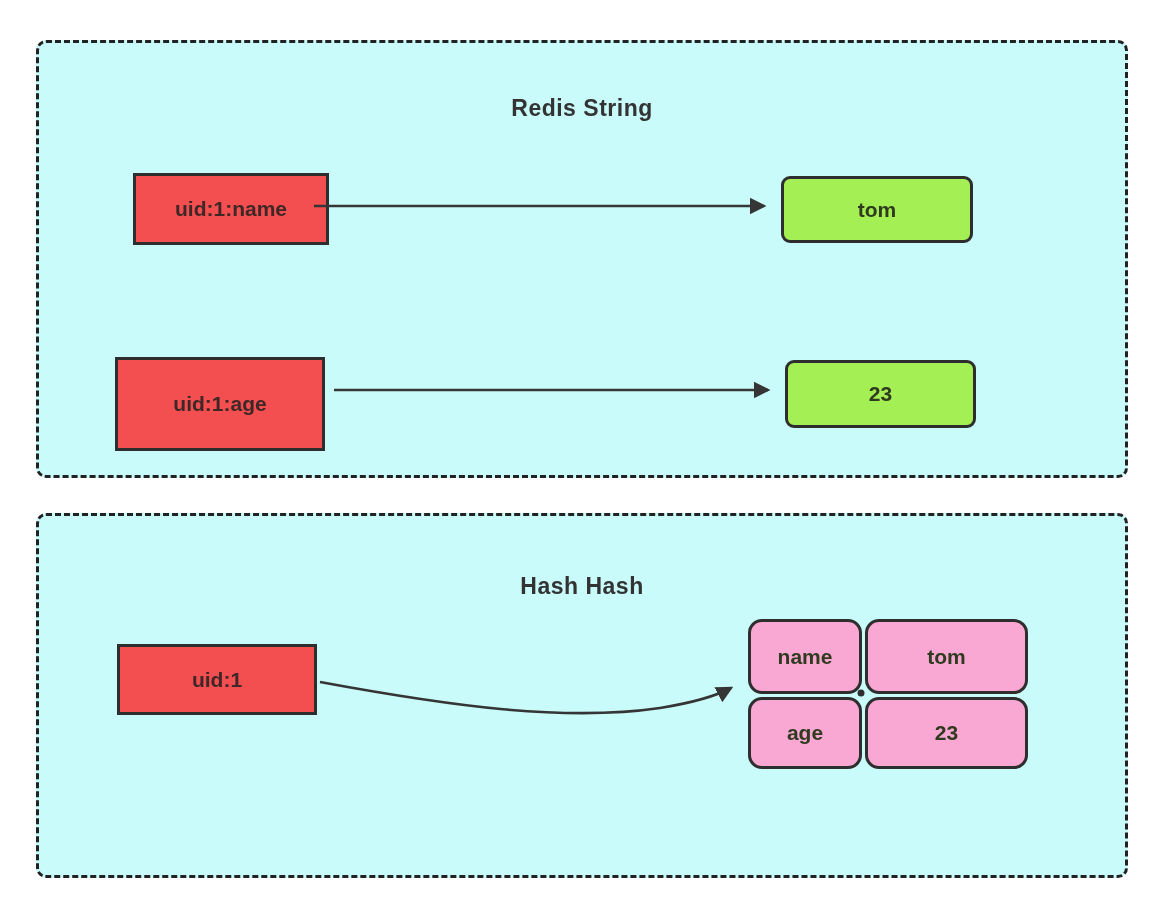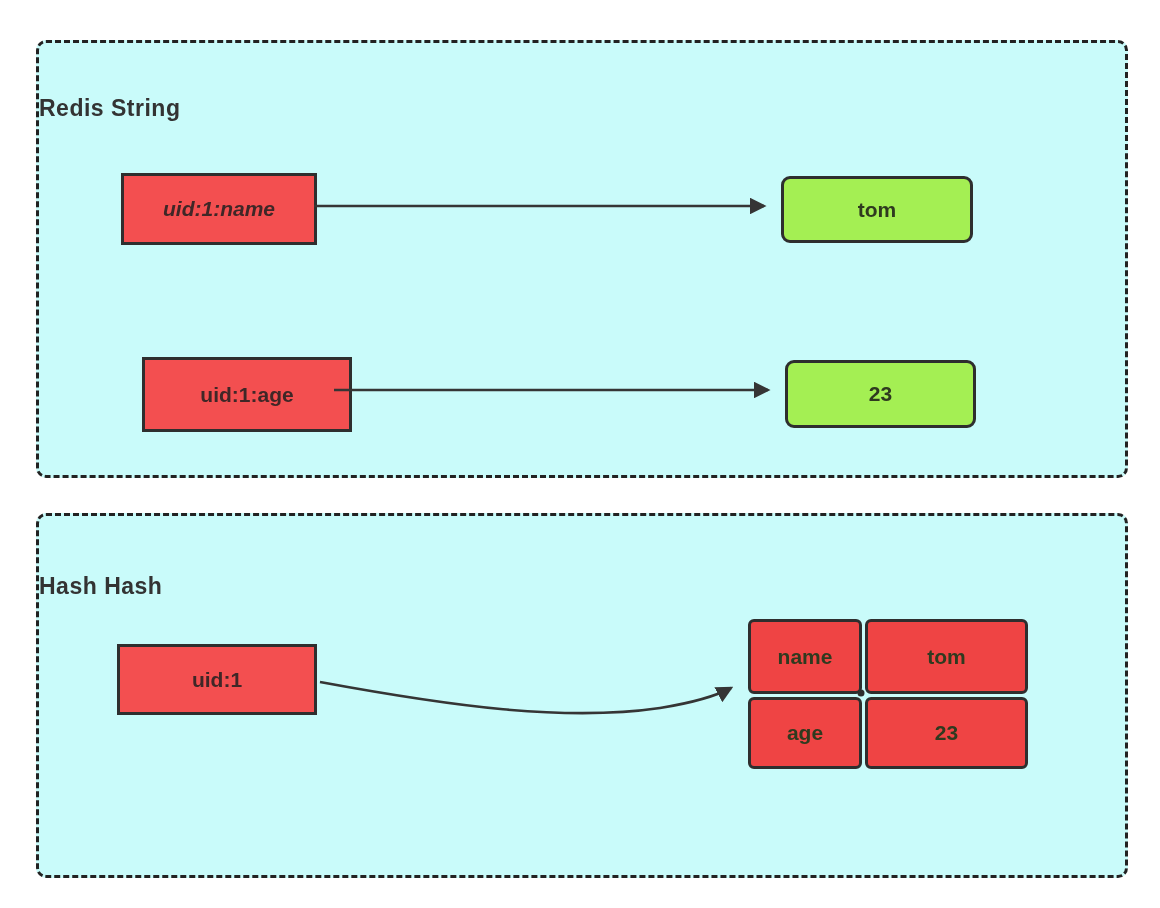--- a/index.html
+++ b/index.html
@@ -21,20 +21,21 @@
     border: 3px dashed #222222;
     border-radius: 10px;
     box-sizing: border-box;
   }
   .panel-string { left: 36px; top: 40px;  width: 1092px; height: 438px; }
   .panel-hash   { left: 36px; top: 513px; width: 1092px; height: 365px; }
   .panel-title {
     position: absolute;
     left: 0;
     width: 100%;
+    text-align: center;
     font-size: 23px;
     font-weight: bold;
     color: #333333;
     letter-spacing: 0.5px;
   }
   .panel-string .panel-title { top: 52px; }
   .panel-hash   .panel-title { top: 57px; }
 
   .keybox {
     position: absolute;
@@ -56,41 +57,41 @@
     box-sizing: border-box;
     display: flex;
     align-items: center;
     justify-content: center;
     font-size: 21px;
     font-weight: bold;
     color: #2f3a1f;
   }
 
   
-  .key-name { left: 82px;  top: 130px; width: 196px; height: 72px; font-style: italic; }
+  .key-name { left: 94px;  top: 130px; width: 196px; height: 72px; }
   .val-tom  { left: 742px; top: 133px; width: 192px; height: 67px; }
-  .key-age  { left: 103px;  top: 314px; width: 210px; height: 75px; }
+  .key-age  { left: 76px;  top: 314px; width: 210px; height: 94px; }
   .val-23   { left: 746px; top: 317px; width: 191px; height: 68px; }
 
   
   .key-uid1 { left: 78px; top: 128px; width: 200px; height: 71px; }
   .hash-grid {
     position: absolute;
     left: 709px;
     top: 103px;
     display: grid;
     grid-template-columns: 114px 163px;
     grid-template-rows: 75px 72px;
     gap: 3px;
   }
   .hash-cell {
     position: relative;
-    background: #ef4444;
+    background: #f9a8d4;
     border: 3px solid #2e2e2e;
-    border-radius: 6px;
+    border-radius: 14px;
     box-sizing: border-box;
     display: flex;
     align-items: center;
     justify-content: center;
     font-size: 21px;
     font-weight: bold;
     color: #2f3a1f;
   }
   .connectors {
     position: absolute;

